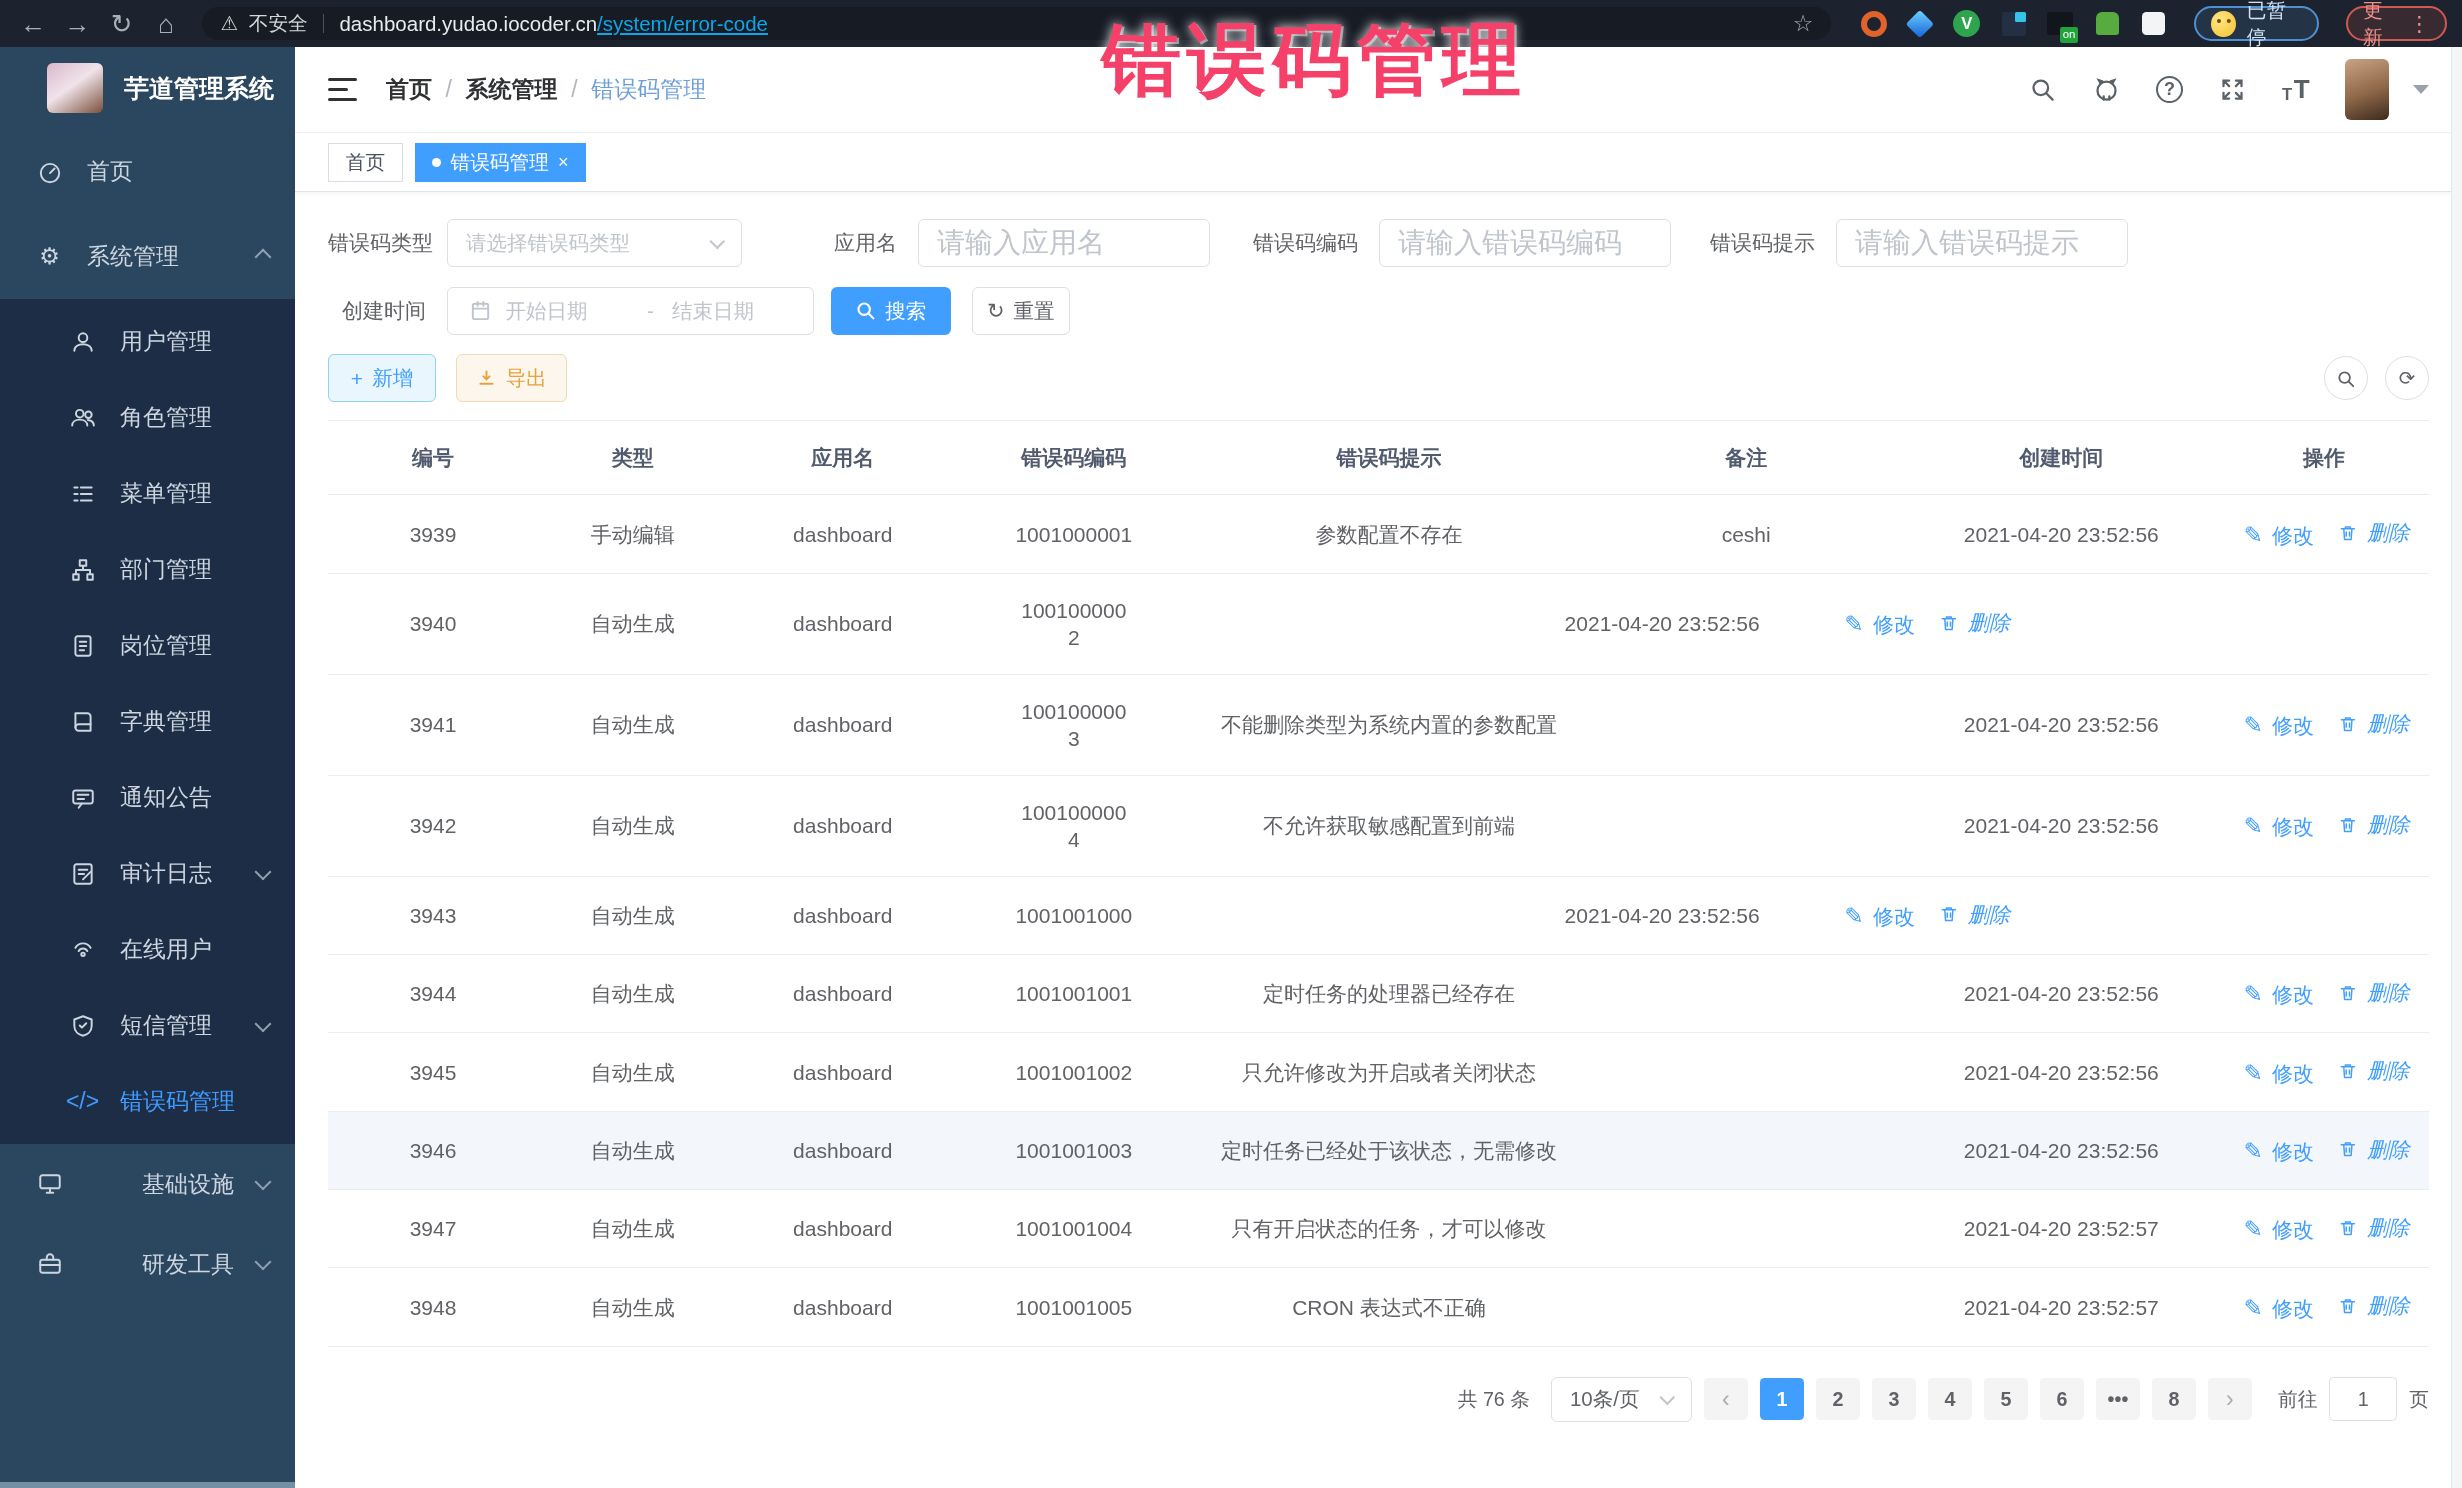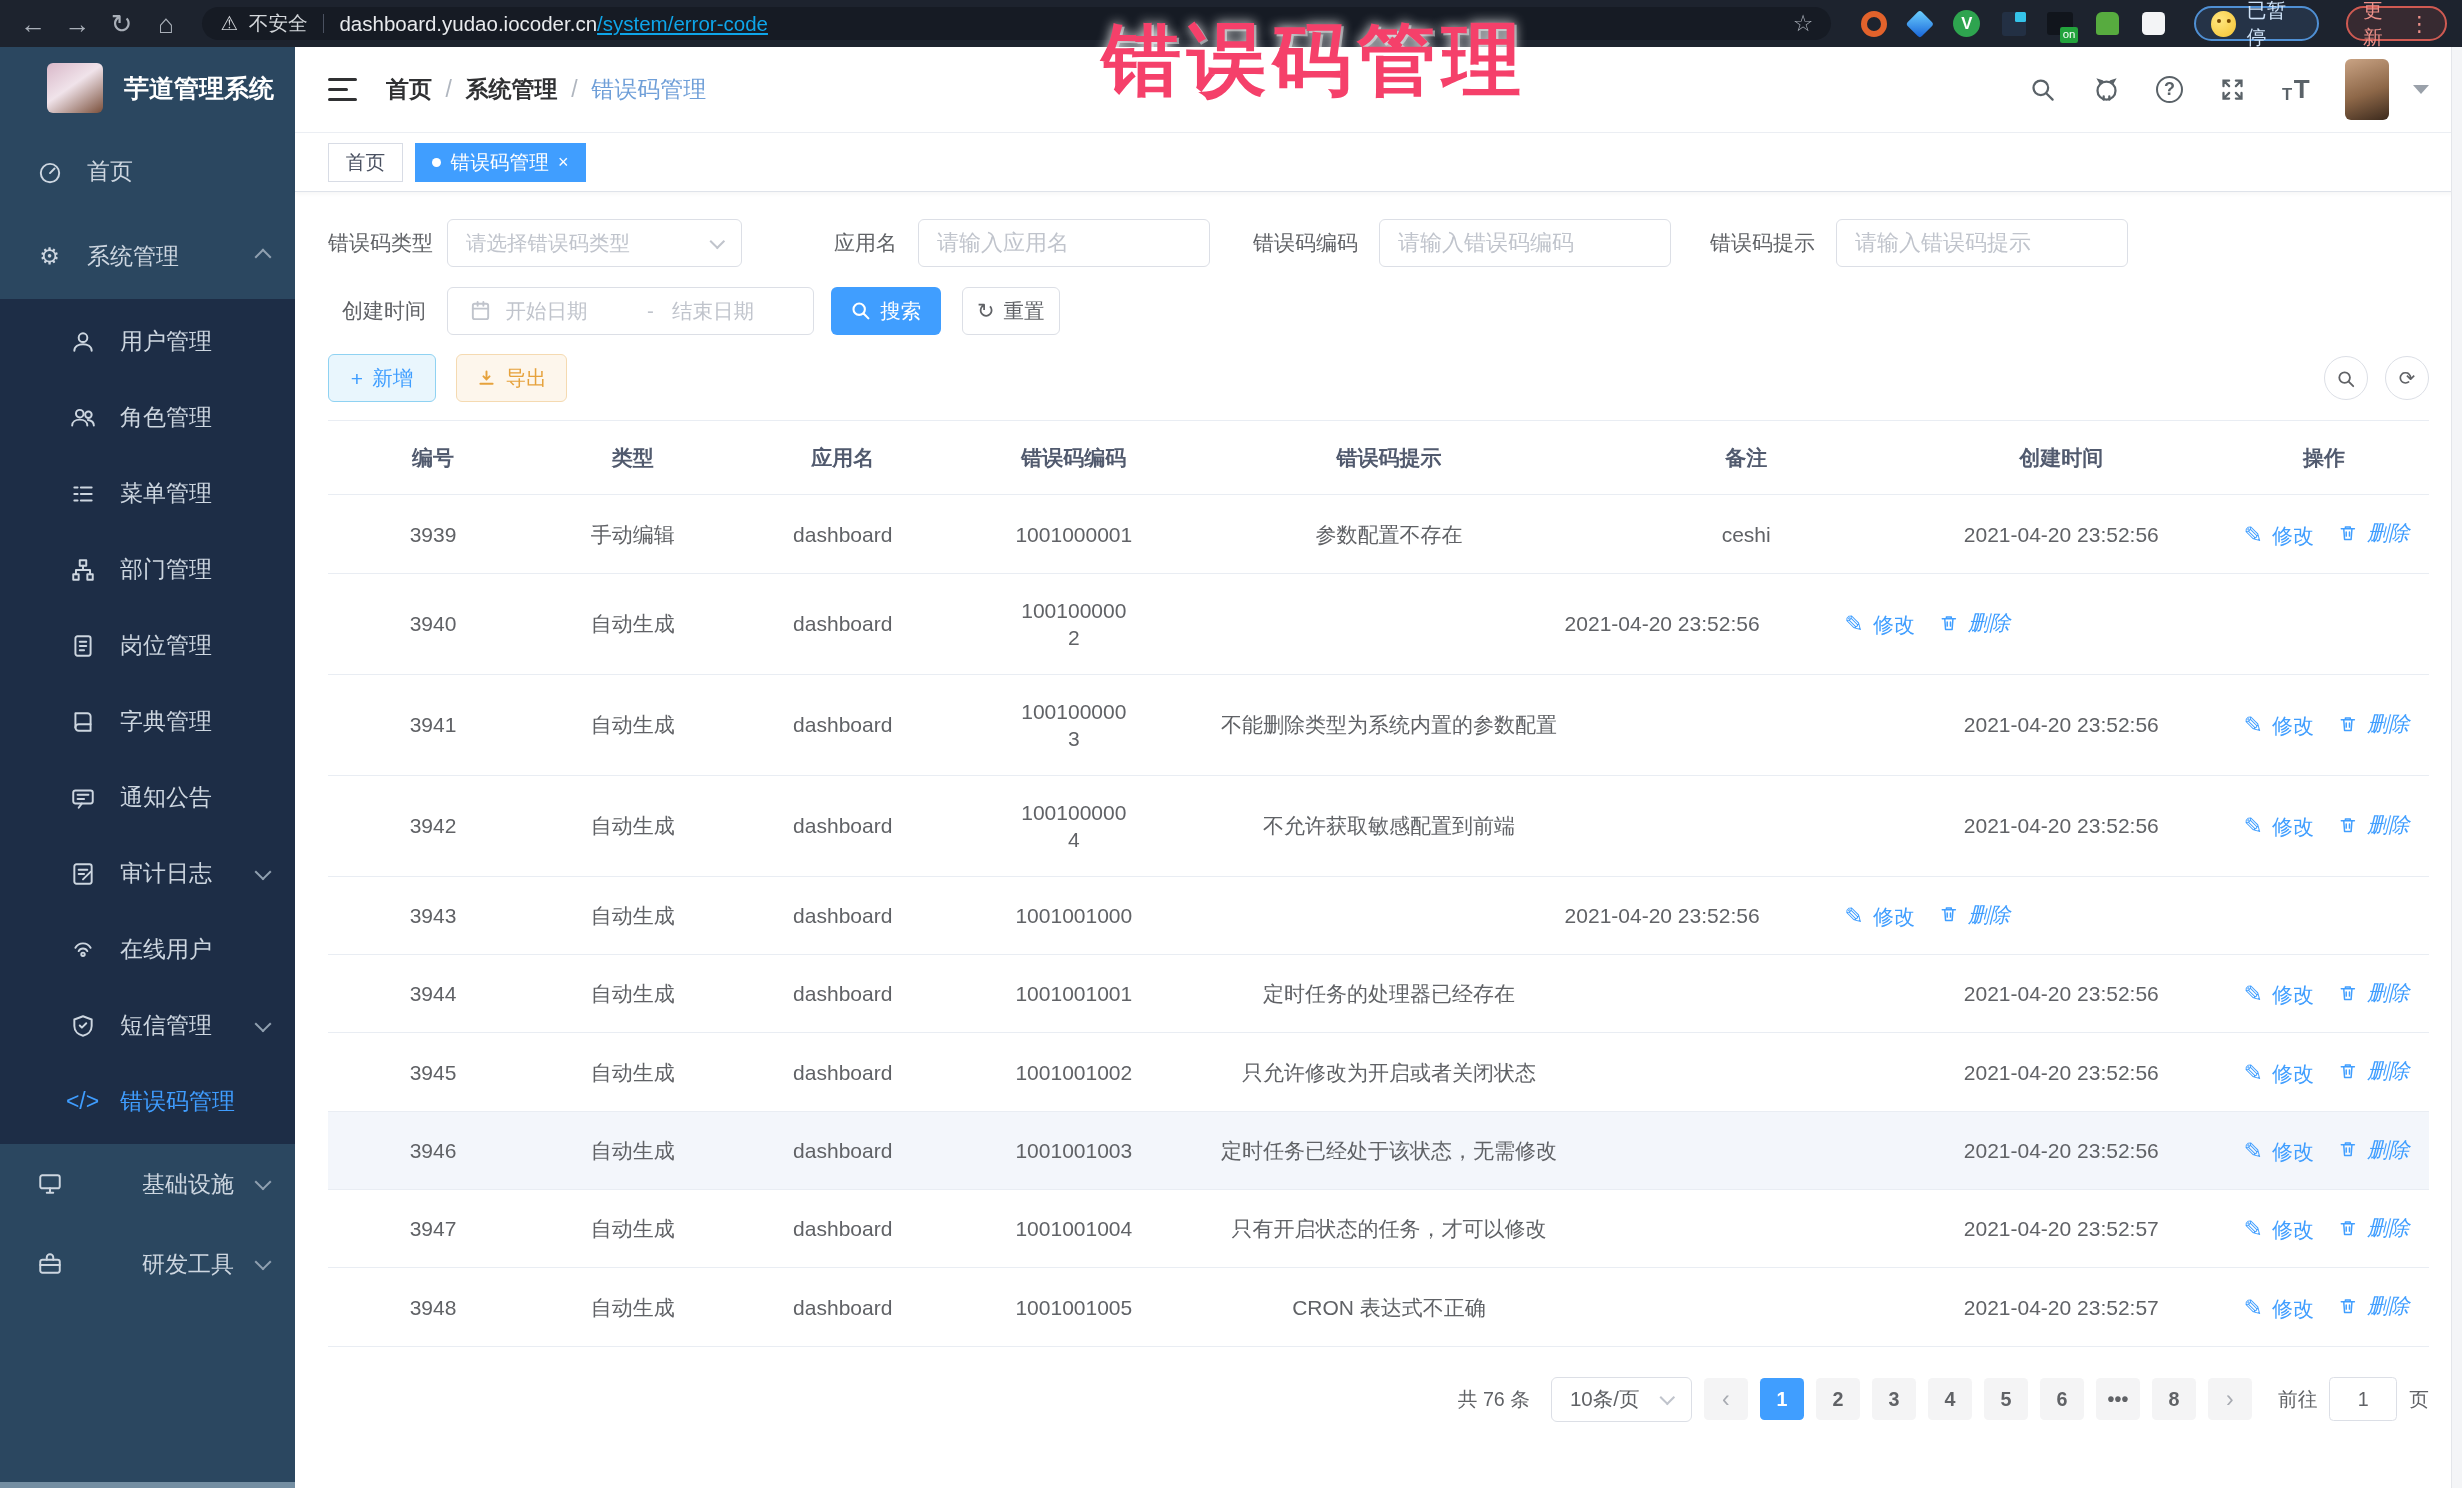--- a/index.html
+++ b/index.html
@@ -105,34 +105,34 @@
   .tag-dot { width:9px; height:9px; border-radius:50%; background:#fff; }
   .tag-close { font-size:18px; }
 
   
   .content { padding:27px 33px 0 33px; flex:1; }
   .filter-row { display:flex; align-items:center; margin-bottom:19.7px; }
   .f-label { font-size:21px; color:#606266; text-align:right; margin-right:21px; white-space:nowrap; }
   .w130{width:98px;} .w90{width:68px;} .w140{width:106px;}
   .inp { height:48px; border:1.5px solid #dcdfe6; border-radius:6px; background:#fff;
     font-size:20.5px; color:#606266; padding:0 18px; display:flex; align-items:center; gap:10.6px;}
-  .inp input { border:none; outline:none; width:100%; font-size:22px; color:#737373;
+  .inp input { border:none; outline:none; width:100%; font-size:28px; color:#737373;
     font-family:Liberation Sans, sans-serif; background:transparent;}
   .inp input::placeholder { color:#c0c4cc; }
   .placeholder { color:#c0c4cc; flex:1; white-space:nowrap; }
   .sel-chev { width:10.6px; height:10.6px; border-right:2.3px solid #c0c4cc; border-bottom:2.3px solid #c0c4cc;
     transform:rotate(45deg) translate(-1.5px,-1.5px); flex:0 0 auto;}
   .w390{width:295px;} .w385{width:292px;} .w485{width:367px;}
   .ml115{margin-left:87px;} .ml55{margin-left:42px;} .ml50{margin-left:38px;}
   .cal-ico svg{ width:23px; height:23px; color:#c0c4cc;}
   .date-sep { color:#c0c4cc; padding:0 7.6px; }
   .btn { height:48px; border-radius:6px; display:inline-flex; align-items:center; justify-content:center;
     gap:9px; font-size:20.5px; cursor:pointer; border:1.5px solid transparent; white-space:nowrap;}
   .btn svg { width:21px; height:21px; }
-  .btn-primary { background:#409eff; color:#fff; width:110px; margin-left:16.7px;}
+  .btn-primary { background:#409eff; color:#fff; width:120px; margin-left:16.7px;}
   .btn-plain { background:#fff; border-color:#dcdfe6; color:#606266; width:98px; margin-left:21px;}
   .btn-add { background:#e9f6fd; border-color:#8fd2f2; color:#409eff; width:108px; }
   .btn-export { background:#fdf6ec; border-color:#f5dab1; color:#e6a23c; width:111px; margin-left:19.7px;}
   .glyph { font-size:21px; line-height:1; }
   .toolbar { display:flex; align-items:center; margin:4.5px 0 18px 0; }
   .circ-btns { margin-left:auto; display:flex; gap:16.7px; }
   .circ { width:44px; height:44px; border-radius:50%; border:1.5px solid #dcdfe6; background:#fff;
     display:inline-flex; align-items:center; justify-content:center; color:#606266; cursor:pointer;}
   .circ svg { width:19.7px; height:19.7px; }
   .circ .glyph { font-size:19.7px; }

